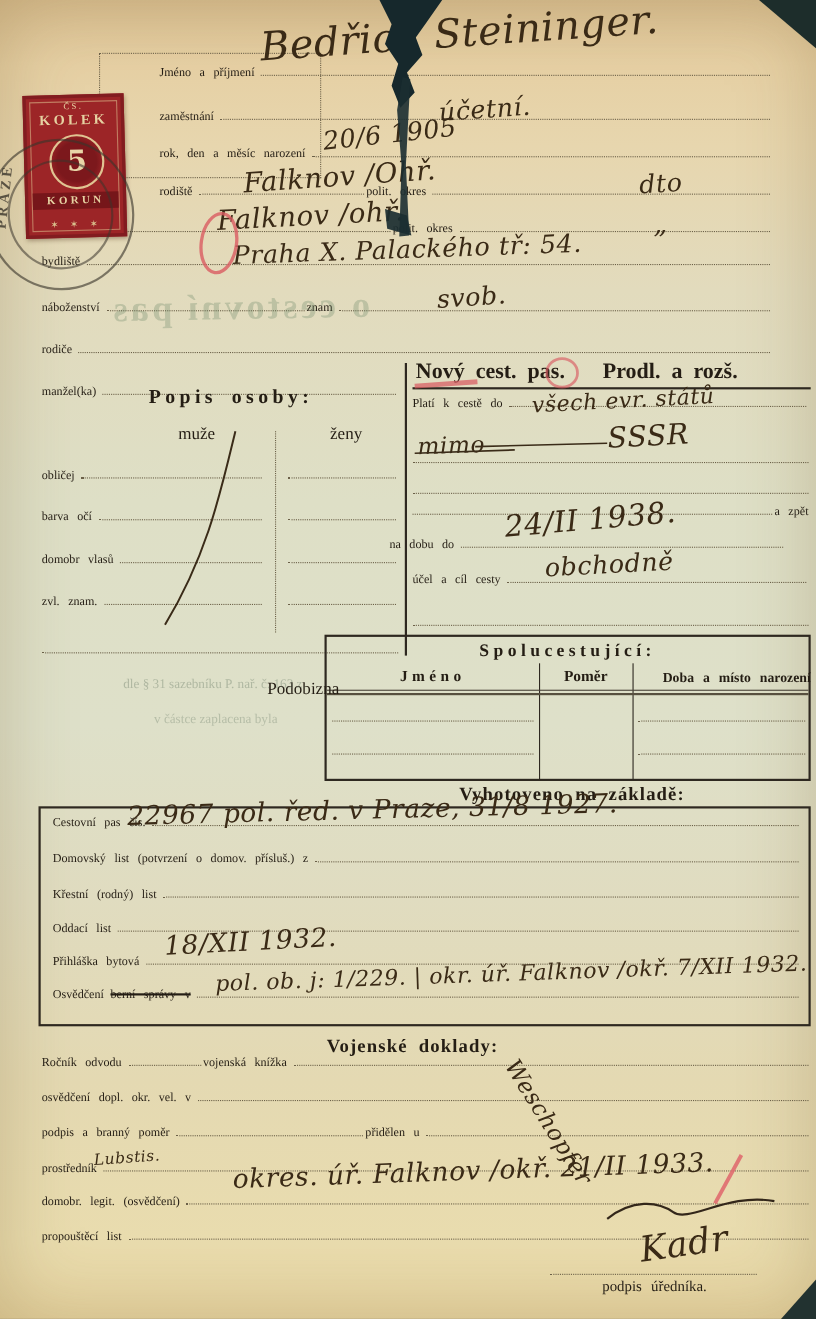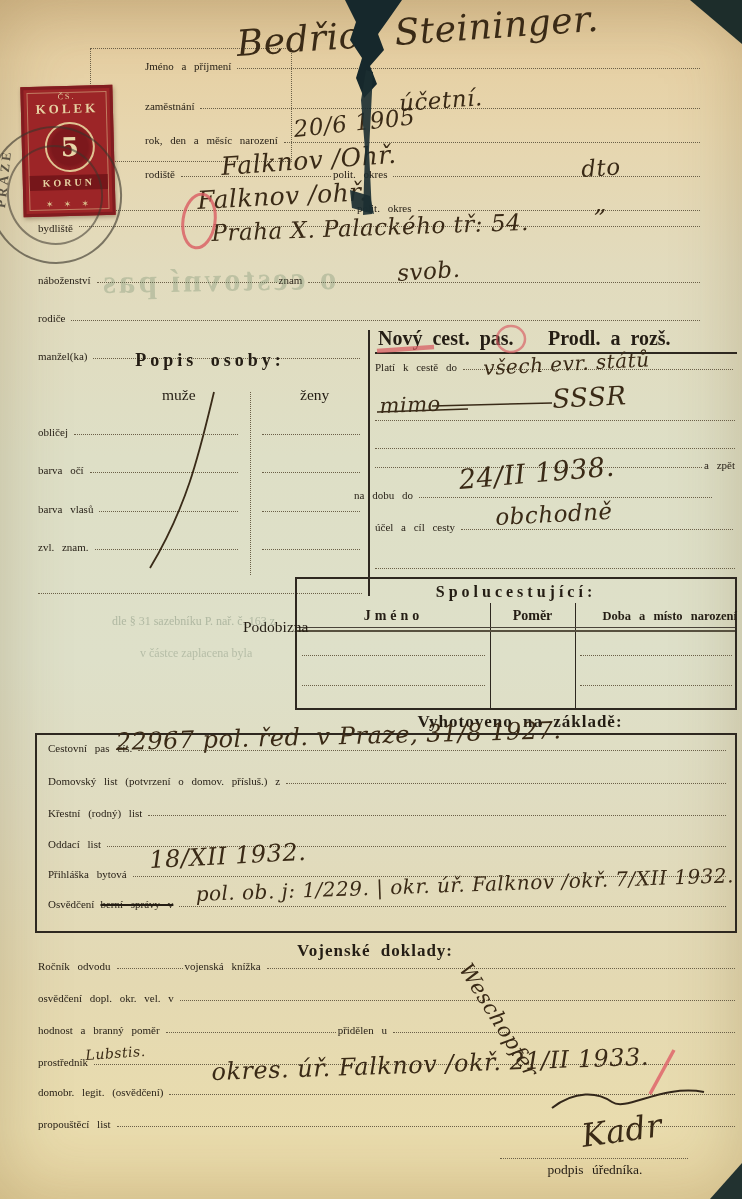--- a/index.html
+++ b/index.html
@@ -81,21 +81,21 @@
     <span class="lbl">rodiště</span>
     <span class="fill" style="flex:0 0 150px;"></span>
     <span class="lbl">polit. okres</span>
     <span class="fill"></span>
   </div>
   <div class="row" style="left:60px;top:202px;width:642px;">
     <span class="fill" style="flex:0 0 295px;margin-left:0;"></span>
     <span class="lbl">polit. okres</span>
     <span class="fill"></span>
   </div>
-  <div class="row" style="left:38px;top:222px;width:664px;align-items:center;">
+  <div class="row" style="left:38px;top:232px;width:664px;">
     <span class="lbl">bydliště</span>
     <span class="fill"></span>
   </div>
   <div class="row" style="left:38px;top:274px;width:664px;">
     <span class="lbl">náboženství</span>
     <span class="fill" style="flex:0 0 180px;"></span>
     <span class="lbl">znam</span>
     <span class="fill"></span>
   </div>
   <div class="row" style="left:38px;top:312px;width:664px;">
@@ -118,21 +118,21 @@
     <span style="width:16px;"></span>
     <span class="fill" style="flex:0 0 98px;"></span>
   </div>
   <div class="row" style="left:38px;top:464px;width:324px;">
     <span class="lbl">barva očí</span>
     <span class="fill"></span>
     <span style="width:16px;"></span>
     <span class="fill" style="flex:0 0 98px;"></span>
   </div>
   <div class="row" style="left:38px;top:503px;width:324px;">
-    <span class="lbl">barva vlasů</span>
+    <span class="lbl">domobr vlasů</span>
     <span class="fill"></span>
     <span style="width:16px;"></span>
     <span class="fill" style="flex:0 0 98px;"></span>
   </div>
   <div class="row" style="left:38px;top:541px;width:324px;">
     <span class="lbl">zvl. znam.</span>
     <span class="fill"></span>
     <span style="width:16px;"></span>
     <span class="fill" style="flex:0 0 98px;"></span>
   </div>
@@ -215,21 +215,21 @@
     <span class="lbl">Ročník odvodu</span>
     <span class="fill" style="flex:0 0 66px;"></span>
     <span class="lbl">vojenská knížka</span>
     <span class="fill"></span>
   </div>
   <div class="row" style="left:38px;top:992px;width:699px;">
     <span class="lbl">osvědčení dopl. okr. vel. v</span>
     <span class="fill"></span>
   </div>
   <div class="row" style="left:38px;top:1024px;width:699px;">
-    <span class="lbl">hodnost a branný poměr</span>
+    <span class="lbl">podpis a branný poměr</span>
     <span class="fill" style="flex:0 0 170px;"></span>
     <span class="lbl">přidělen u</span>
     <span class="fill"></span>
   </div>
   <div class="row" style="left:38px;top:1056px;width:699px;">
     <span class="lbl">prostředník</span>
     <span class="fill"></span>
   </div>
   <div class="row" style="left:38px;top:1086px;width:699px;">
     <span class="lbl">domobr. legit. (osvědčení)</span>

